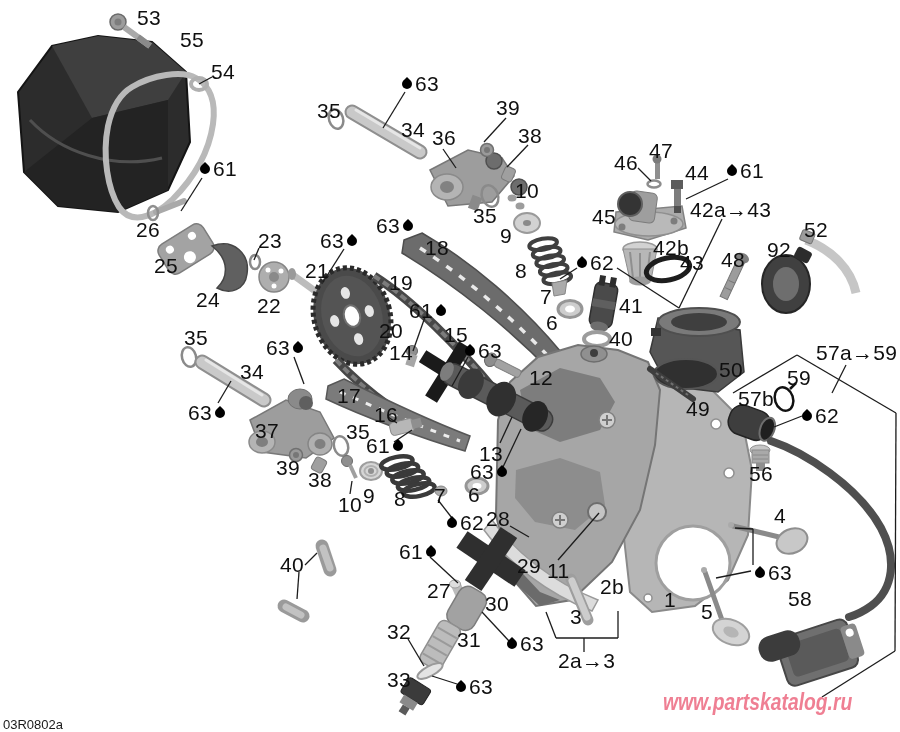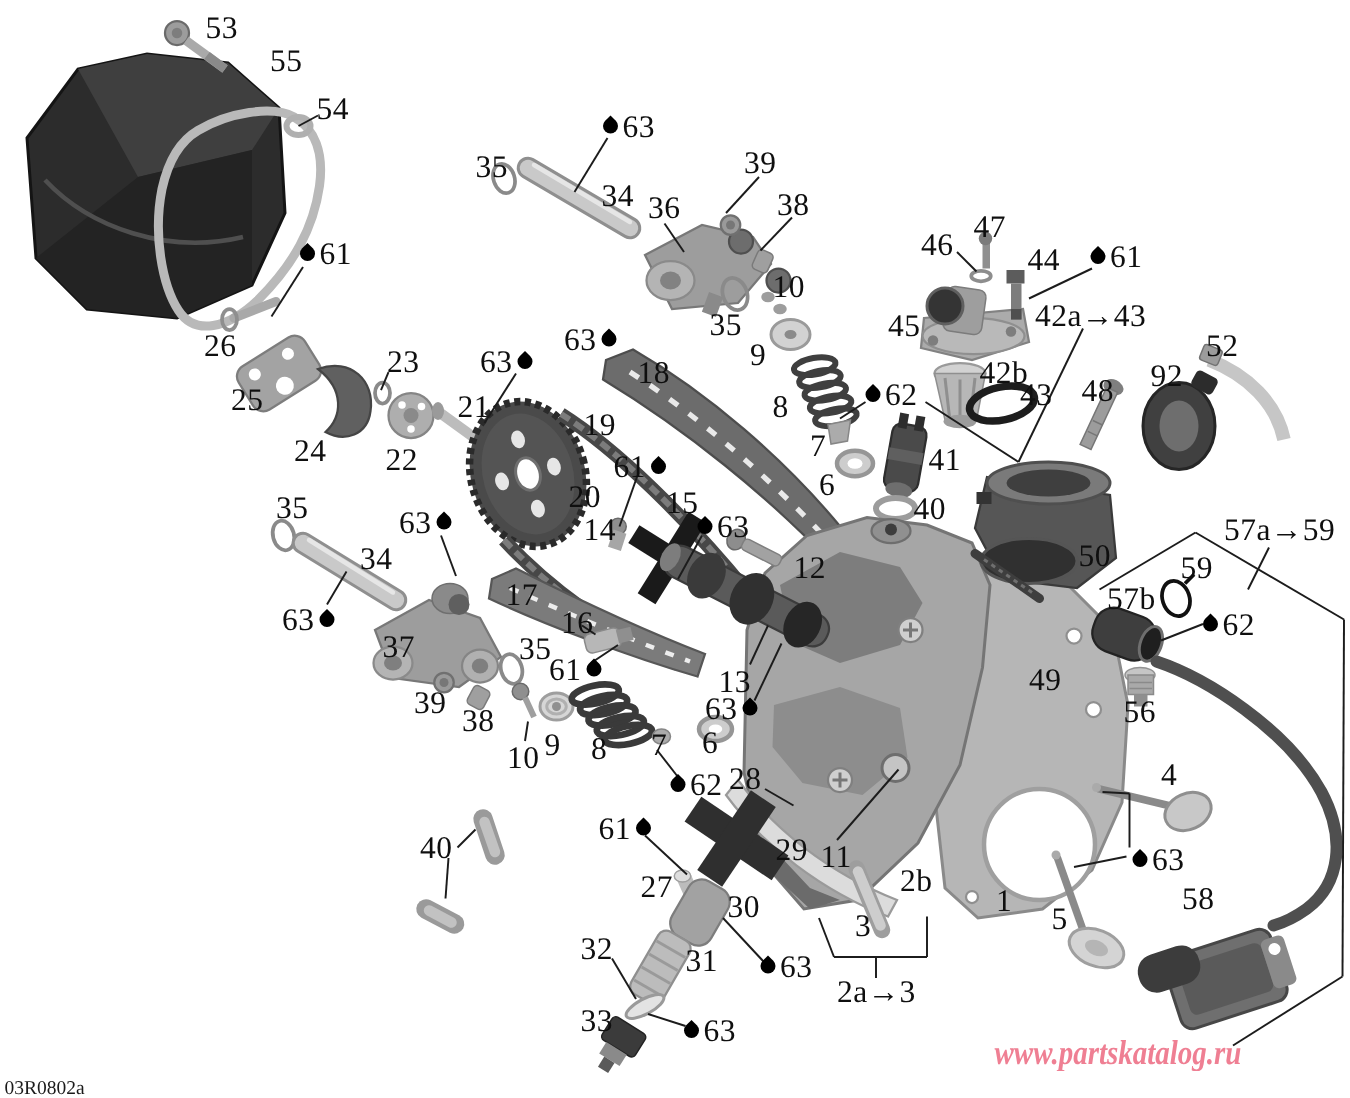--- a/index.html
+++ b/index.html
@@ -1,17 +1,17 @@
 <!DOCTYPE html>
 <html><head>
 <meta charset="utf-8">
 <style>
   html,body{margin:0;padding:0;background:#fff;}
   .stage{position:relative;width:900px;height:732px;background:#ffffff;overflow:hidden;
-         font-family:Liberation Serif, serif;}
+         font-family:Liberation Sans, sans-serif;}
   .stage svg.parts{position:absolute;left:0;top:0;}
   .lbl{position:absolute;display:flex;align-items:center;font-size:21px;line-height:22px;
        color:#0f0f0f;letter-spacing:.3px;white-space:nowrap;}
   .drop{display:inline-block;width:10px;height:10px;background:#000;
         border-radius:0 50% 50% 50%;transform:rotate(45deg);margin:0 3px;flex:none;}
   .code{position:absolute;left:3px;top:717px;font-size:13px;color:#1a1a1a;}
   .watermark{position:absolute;left:663px;top:689px;font-size:23px;font-weight:bold;
              font-style:italic;letter-spacing:0;transform:scaleX(.84);transform-origin:left top;
              white-space:nowrap;}
 </style>
@@ -714,21 +714,21 @@
       </div>
       <div class="lbl" style="left: 788px; top: 588px;">
         <span>58</span>
       </div>
       <div class="lbl" style="left: 749px; top: 463px;">
         <span>56</span>
       </div>
       <div class="lbl" style="left: 719px; top: 359px;">
         <span>50</span>
       </div>
-      <div class="lbl" style="left: 686px; top: 398px; margin-top: 44px;">
+      <div class="lbl" style="left: 686px; top: 398px;">
         <span>49</span>
       </div>
       <div class="lbl" style="left: 816px; top: 342px;">
         <span>57a→59</span>
       </div>
       <div class="lbl" style="left: 787px; top: 367px;">
         <span>59</span>
       </div>
       <div class="lbl" style="left: 738px; top: 388px;">
         <span>57b</span>

